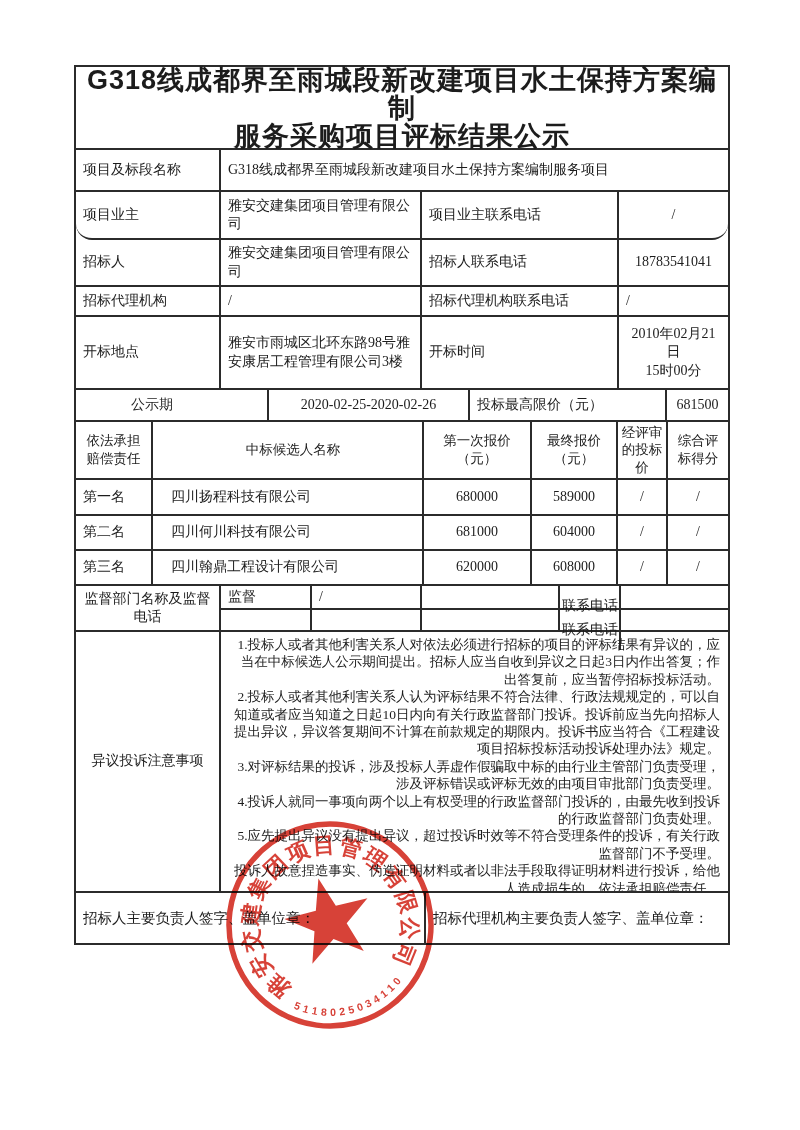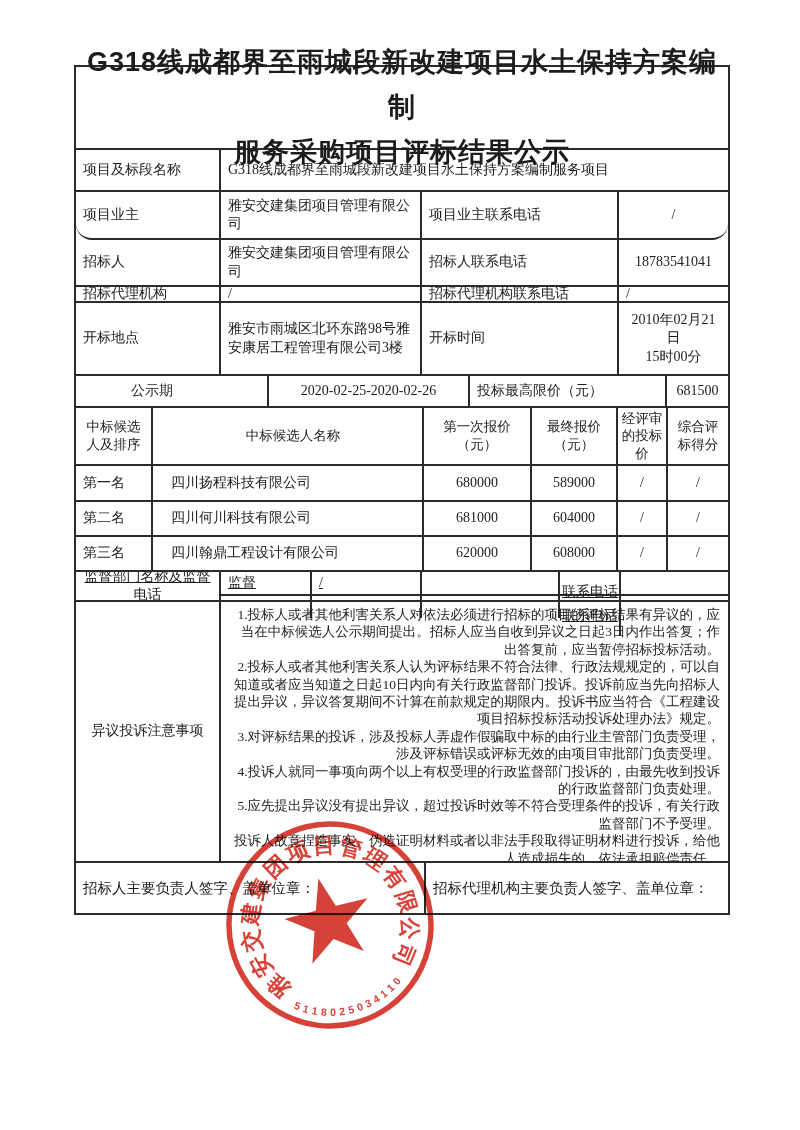--- a/index.html
+++ b/index.html
@@ -21,27 +21,27 @@
   }
   .td.end{border-right:none;}
   .c{justify-content:center;text-align:center;}
   .pre{white-space:pre-line;}
   .grow{flex:1;}
 
   
   .title-row{height:83px;flex-direction:column;justify-content:center;align-items:center;}
   .title-line{
     font-family:"Liberation Sans","DejaVu Sans",sans-serif;font-weight:700;
-    font-size:27px;line-height:45px;letter-spacing:1px;text-align:center;
-  }
-
-  
-  .h42{height:42px;} .h48{height:48px;border-radius:16px;} .h47{height:47px;} .h30{height:16px;}
+    font-size:27px;line-height:28px;letter-spacing:1px;text-align:center;
+  }
+
+  
+  .h42{height:42px;} .h48{height:48px;border-radius:16px;} .h47{height:47px;} .h30{height:30px;}
   .h73{height:73px;} .h32{height:32px;padding-left:48px;} .h58{height:58px;} .h36{height:36px;}
-  .h35{height:35px;} .h46{height:30px;text-decoration:underline;} .h261{height:261px;} .h50{height:50px;}
+  .h35{height:35px;} .h46{height:46px;} .h261{height:261px;} .h50{height:50px;}
 
   
   .w145{width:145px;} .w201{width:201px;} .w197{width:197px;}
   .w77{width:77px;} .w271{width:271px;padding-left:18px;} .w108{width:108px;} .w86{width:86px;} .w50w{width:50px;padding:2px 2px;}
   .w91{width:91px;} .w110{width:110px;} .w138{width:138px;} .w61{width:61px;padding:20px 2px;white-space:nowrap;}
   .w350{width:350px;}
 
   .hdr{font-size:13.5px;}
   .sup-block{display:flex;flex-direction:column;flex:1;}
   .sup-sub{display:flex;height:22px;box-sizing:border-box;}
@@ -103,21 +103,21 @@
   </div>
 
   <div class="tr h32">
     <div class="td w145">公示期</div>
     <div class="td w201 c">2020-02-25-2020-02-26</div>
     <div class="td w197">投标最高限价（元）</div>
     <div class="td grow end c">681500</div>
   </div>
 
   <div class="tr h58">
-    <div class="td w77 c hdr">中标候选人及排序</div>
+    <div class="td w77 c hdr">依法承担赔偿责任</div>
     <div class="td w271 c hdr">中标候选人名称</div>
     <div class="td w108 c hdr pre">第一次报价
 （元）</div>
     <div class="td w86 c hdr pre">最终报价
 （元）</div>
     <div class="td w50w c hdr">经评审的投标价</div>
     <div class="td grow end c hdr" style="padding:2px 8px;">综合评标得分</div>
   </div>
 
   <div class="tr h36">

